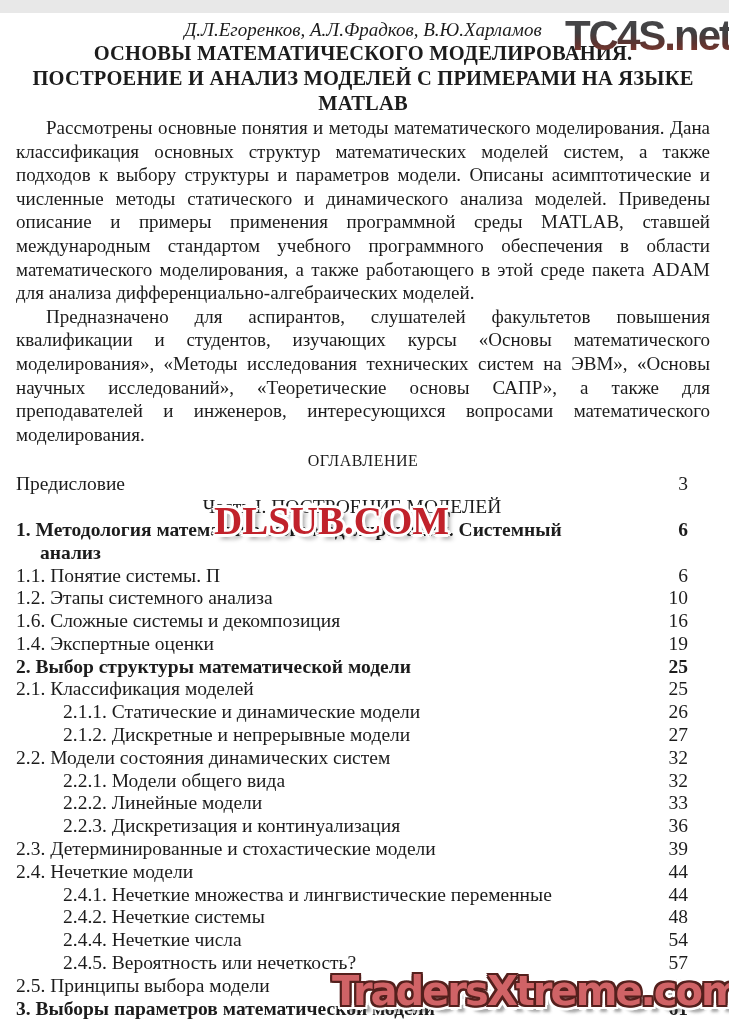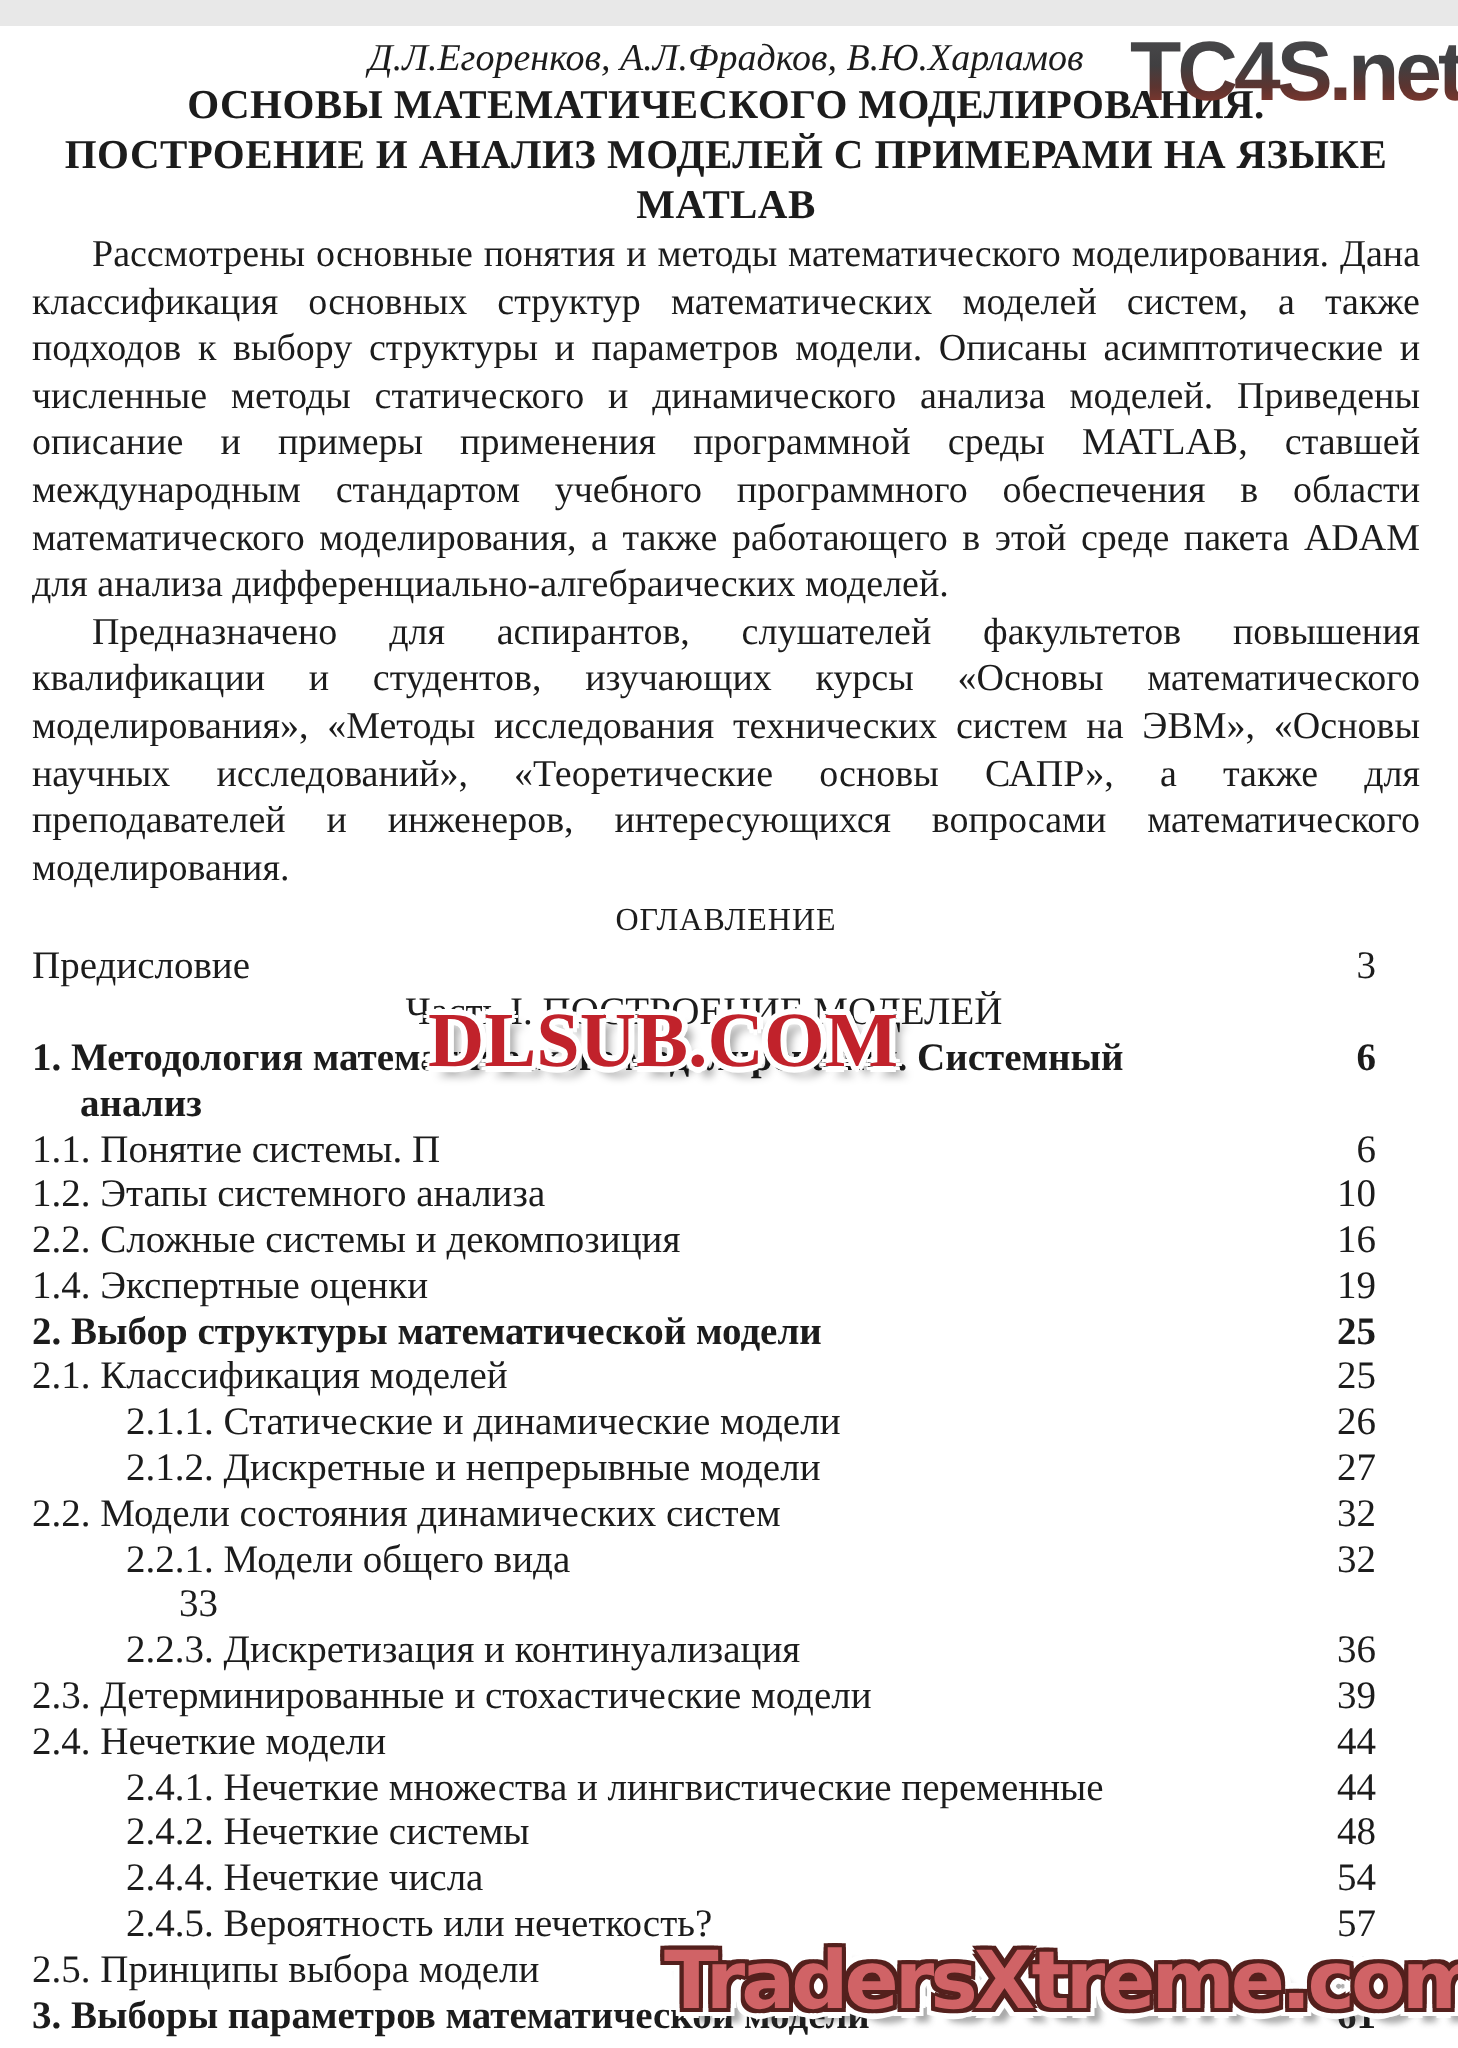--- a/index.html
+++ b/index.html
@@ -103,21 +103,21 @@
         </div>
         <div class="toc-row normal ind0">
           <span class="toc-text">1.1. Понятие системы. П</span>
           <span class="toc-page">6</span>
         </div>
         <div class="toc-row normal ind0">
           <span class="toc-text">1.2. Этапы системного анализа</span>
           <span class="toc-page">10</span>
         </div>
         <div class="toc-row normal ind0">
-          <span class="toc-text">2.2. Сложные системы и декомпозиция</span>
+          <span class="toc-text">1.6. Сложные системы и декомпозиция</span>
           <span class="toc-page">16</span>
         </div>
         <div class="toc-row normal ind0">
           <span class="toc-text">1.4. Экспертные оценки</span>
           <span class="toc-page">19</span>
         </div>
         <div class="toc-row bold ind0">
           <span class="toc-text">2. Выбор структуры математической модели</span>
           <span class="toc-page">25</span>
         </div>
@@ -135,20 +135,21 @@
         </div>
         <div class="toc-row normal ind0">
           <span class="toc-text">2.2. Модели состояния динамических систем</span>
           <span class="toc-page">32</span>
         </div>
         <div class="toc-row normal ind2">
           <span class="toc-text">2.2.1. Модели общего вида</span>
           <span class="toc-page">32</span>
         </div>
         <div class="toc-row normal ind2">
+          <span class="toc-text">2.2.2. Линейные модели</span>
           <span class="toc-page">33</span>
         </div>
         <div class="toc-row normal ind2">
           <span class="toc-text">2.2.3. Дискретизация и континуализация</span>
           <span class="toc-page">36</span>
         </div>
         <div class="toc-row normal ind0">
           <span class="toc-text">2.3. Детерминированные и стохастические модели</span>
           <span class="toc-page">39</span>
         </div>

